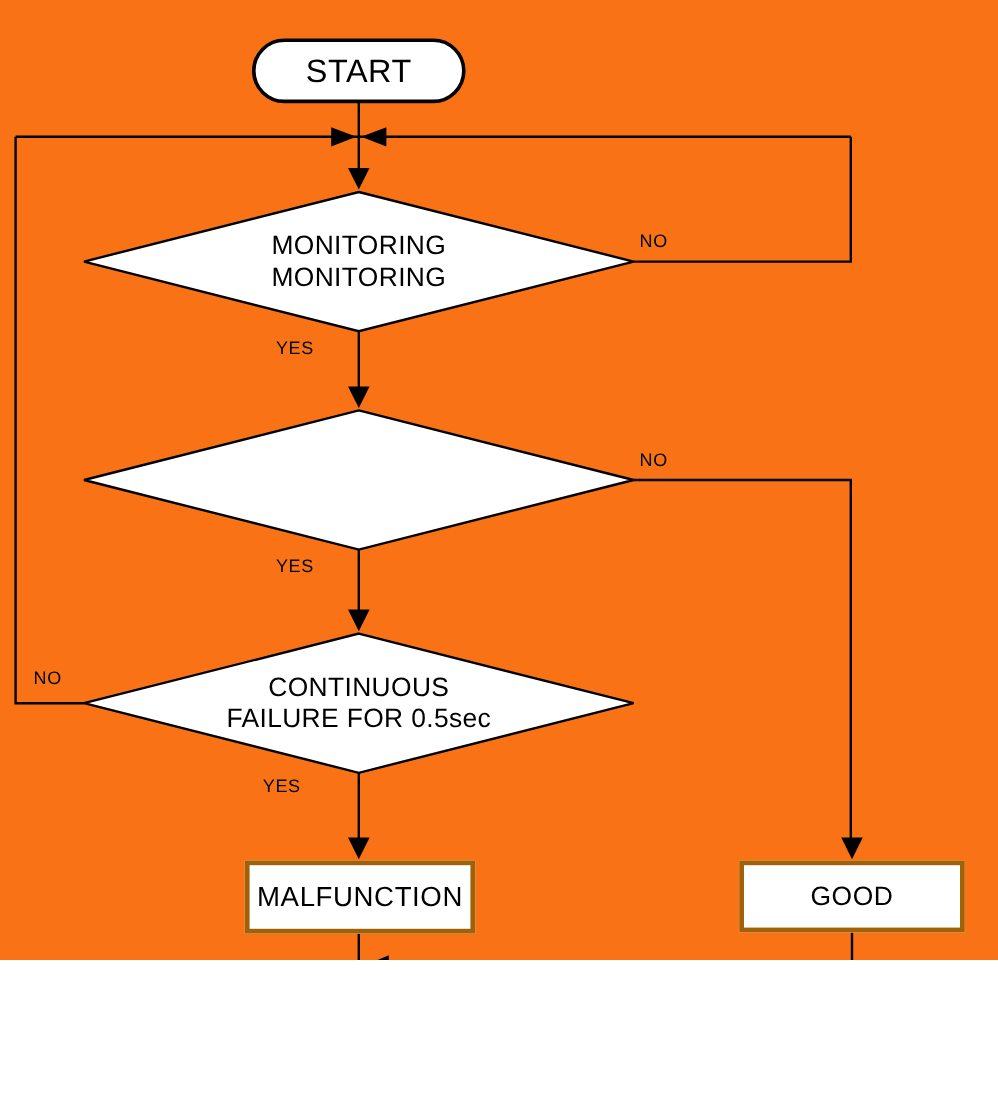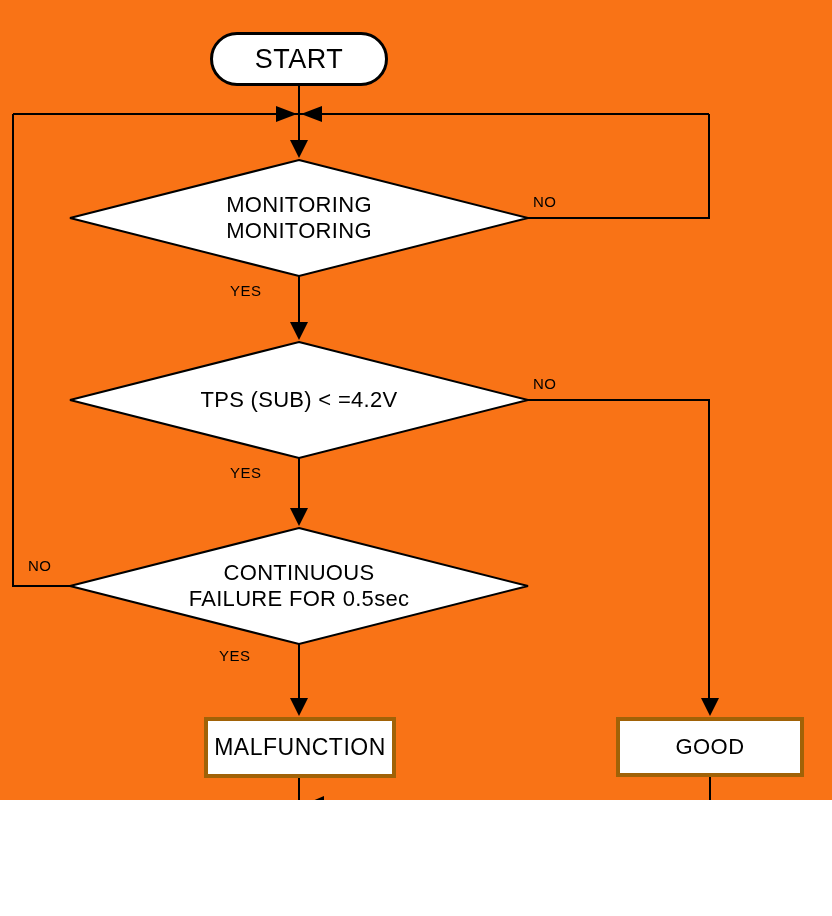--- a/index.html
+++ b/index.html
@@ -91,23 +91,20 @@
   <div class="node terminal" style="left:210px; top:32px; width:178px; height:54px; border-radius:27px;">
     <span>START</span>
   </div>
 
 
   <div class="diamond-label" style="left:169px; top:192px; width:260px;text-align:center;">
     <div>MONITORING</div>
     <div>MONITORING</div>
   </div>
 
-  <div class="diamond-label" style="left:169px; top:387px; width:260px;">
-    <div>TPS (SUB) &lt; =4.2V</div>
-  </div>
 
   <div class="diamond-label" style="left:149px; top:560px; width:300px;">
     <div>CONTINUOUS</div>
     <div>FAILURE FOR 0.5sec</div>
   </div>
 
   <div class="edge-label" style="left:533px; top:190px;">NO</div>
   <div class="edge-label" style="left:230px; top:279px;">YES</div>
 
   <div class="edge-label" style="left:533px; top:372px;">NO</div>

